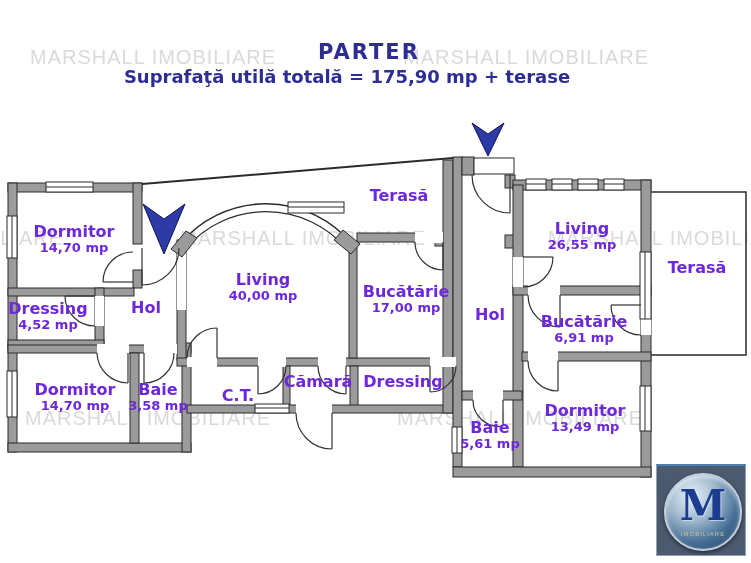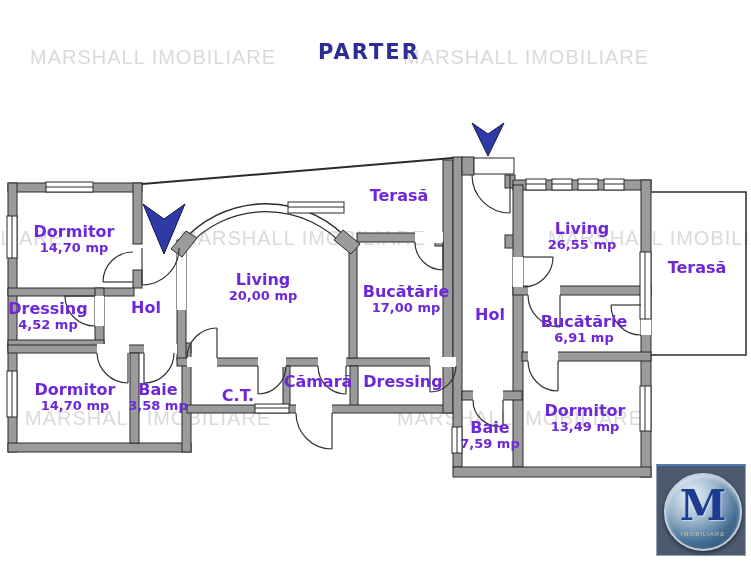--- a/index.html
+++ b/index.html
@@ -34,20 +34,21 @@
 
   <div class="wm" style="left:30px;top:46px">MARSHALL IMOBILIARE</div>
   <div class="wm" style="left:403px;top:46px">MARSHALL IMOBILIARE</div>
   <div class="wm" style="left:-183px;top:227px">MARSHALL IMOBILIARE</div>
   <div class="wm" style="left:180px;top:227px">MARSHALL IMOBILIARE</div>
   <div class="wm" style="left:548px;top:227px">MARSHALL IMOBILIARE</div>
   <div class="wm" style="left:25px;top:407px">MARSHALL IMOBILIARE</div>
   <div class="wm" style="left:397px;top:407px">MARSHALL IMOBILIARE</div>
 
   <div id="title" class="hdr" style="left:369px;top:40px">PARTER</div>
+  <div id="subtitle" class="hdr" style="left:347px;top:66px">Suprafaţă utilă totală = 175,90 mp + terase</div>
 
   <svg id="plan-svg" width="751" height="563" viewBox="0 0 751 563" style="z-index:2">
 
     <g fill="#9b9b9b" stroke="#2b2b2b" stroke-width="1">
       <rect x="8" y="183" width="134" height="9"></rect>
       <rect x="8" y="183" width="9" height="269"></rect>
       <rect x="8" y="443" width="183" height="9"></rect>
       <rect x="133" y="183" width="9" height="61"></rect>
       <rect x="133" y="270" width="9" height="18"></rect>
       <rect x="8" y="288" width="126" height="8"></rect>
@@ -201,21 +202,21 @@
     <div class="room-name">C.T.</div>
   </div>
   <div class="room-label" style="left:318px;top:382px">
     <div class="room-name">Cămară</div>
   </div>
   <div class="room-label" style="left:403px;top:382px">
     <div class="room-name">Dressing</div>
   </div>
   <div class="room-label" style="left:263px;top:288px">
     <div class="room-name">Living</div>
-    <div class="room-area">20,00 mp</div>
+    <div class="room-area">40,00 mp</div>
   </div>
   <div class="room-label" style="left:399px;top:196px">
     <div class="room-name">Terasă</div>
   </div>
   <div class="room-label" style="left:406px;top:300px">
     <div class="room-name">Bucătărie</div>
     <div class="room-area">17,00 mp</div>
   </div>
   <div class="room-label" style="left:490px;top:315px">
     <div class="room-name">Hol</div>
@@ -226,21 +227,21 @@
   </div>
   <div class="room-label" style="left:697px;top:268px">
     <div class="room-name">Terasă</div>
   </div>
   <div class="room-label" style="left:584px;top:330px">
     <div class="room-name">Bucătărie</div>
     <div class="room-area">6,91 mp</div>
   </div>
   <div class="room-label" style="left:490px;top:436px">
     <div class="room-name">Baie</div>
-    <div class="room-area">7,59 mp</div>
+    <div class="room-area">5,61 mp</div>
   </div>
   <div class="room-label" style="left:585px;top:419px">
     <div class="room-name">Dormitor</div>
     <div class="room-area">13,49 mp</div>
   </div>
 
   <div id="logo">
     <div id="logo-circle">
       <div id="logo-m">M</div>
       <div id="logo-sub">IMOBILIARE</div>

